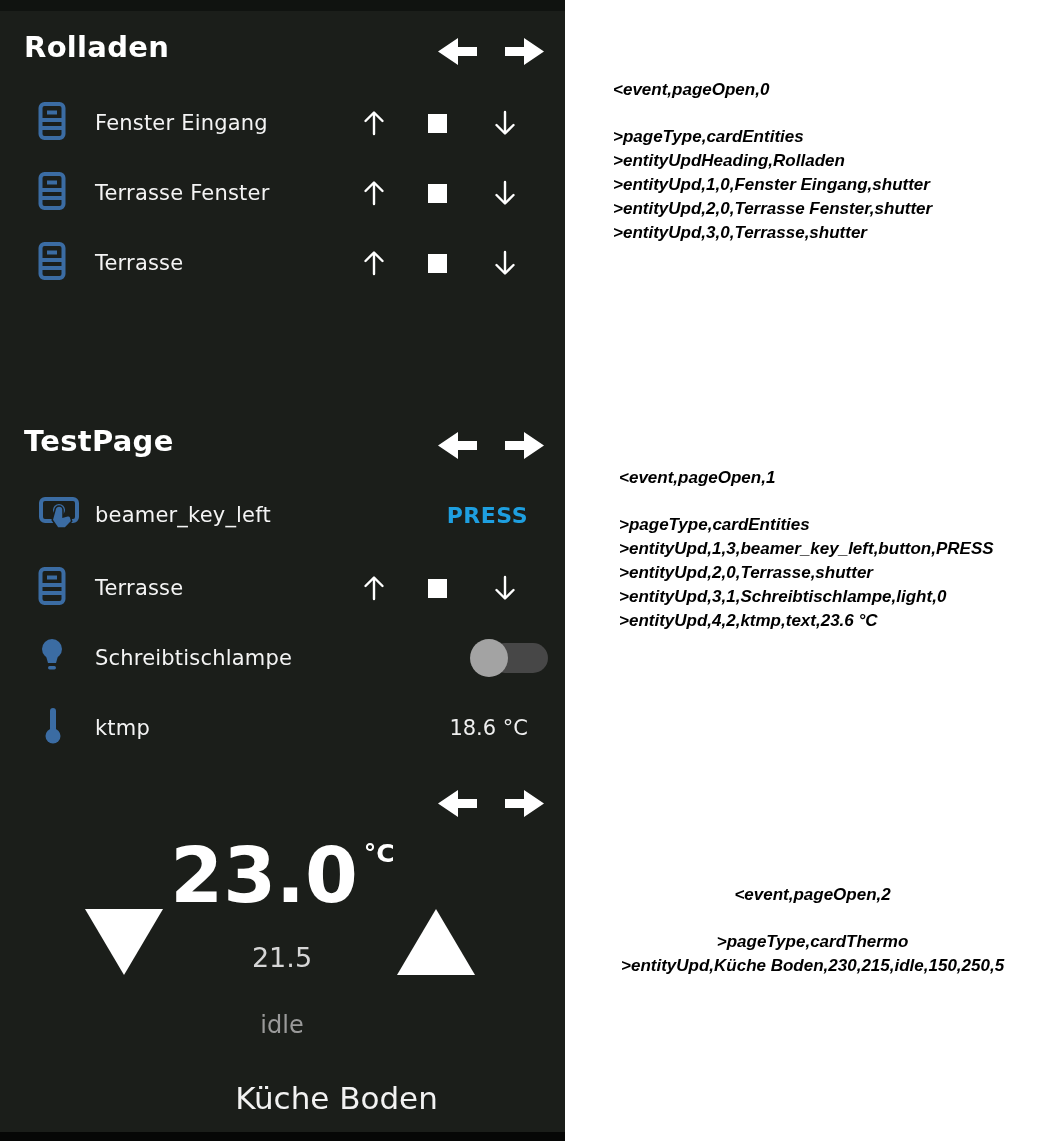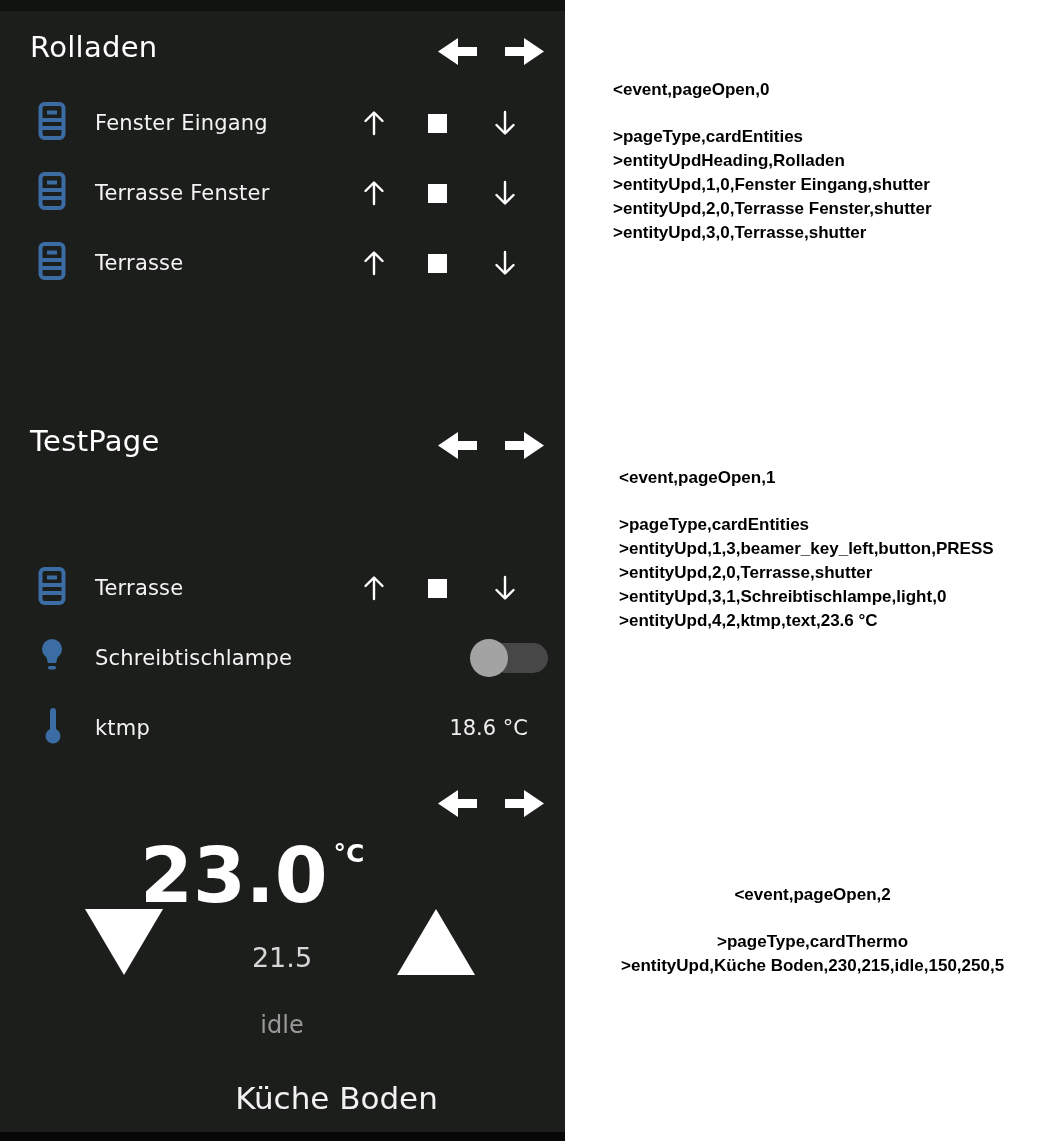--- a/index.html
+++ b/index.html
@@ -8,21 +8,21 @@
 
   
   .panel {
     position: absolute; left: 0; top: 0; width: 565px; height: 1141px;
     background: #1b1e1a; color: #fff;
   }
   .strip-top { position: absolute; left: 0; top: 0; width: 565px; height: 11px; background: #101310; }
   .strip-bottom { position: absolute; left: 0; top: 1132px; width: 565px; height: 9px; background: #060706; }
 
   .card-title {
-    position: absolute; left: 30px; font-size: 29px; font-weight: 400;
+    position: absolute; left: 24px; font-size: 29px; font-weight: 700;
     color: #ffffff; letter-spacing: 0.3px;
   }
   .nav-group {
     position: absolute; left: 438px; width: 106px; height: 36px;
     display: flex; justify-content: space-between; align-items: center;
   }
   .nav-btn { background: none; border: 0; padding: 0; cursor: pointer; width: 39px; height: 33px; display: block; }
 
   .row { position: absolute; left: 0; width: 565px; height: 48px; }
   .eicon { position: absolute; left: 38px; top: 50%; transform: translateY(-50%); display: block; }
@@ -58,39 +58,39 @@
     background: #474747; border-radius: 15px;
   }
   .toggle .knob {
     position: absolute; left: 0; top: 0; width: 38px; height: 38px;
     background: #a3a3a3; border-radius: 50%;
   }
 
   
   .thermo-temp {
     position: absolute; left: 140px; top: 838px; width: 285px;
-    white-space: nowrap;
+    text-align: center; white-space: nowrap;
   }
   .thermo-temp .big { font-size: 76px; font-weight: 700; color: #ffffff; line-height: 1; }
   .thermo-temp .unit {
     display: inline-block; font-size: 25px; font-weight: 700; color: #ffffff;
     position: relative; top: -40px; margin-left: 6px;
   }
   .tri-btn { position: absolute; width: 80px; height: 68px; background: none; border: 0; padding: 0; cursor: pointer; }
   .tri-down { left: 84px;  top: 908px; }
   .tri-up   { left: 396px; top: 908px; }
   .thermo-target { position: absolute; left: 182px; top: 942px; width: 200px; text-align: center;
                    font-size: 27px; color: #d6d6d6; }
   .thermo-state  { position: absolute; left: 182px; top: 979px; width: 200px; text-align: center;
                    font-size: 24px; color: #9a9a9a; margin-top: 32px; }
   .thermo-room   { position: absolute; left: 0; top: 1080px; width: 673px; text-align: center;
                    font-size: 31px; color: #f2f2f2; }
 
   
-  .log-pane { position: absolute; left: 565px; top: 0; width: 480px; height: 1141px; background: #ffffff; }
+  .log-pane { position: absolute; left: 565px; top: 0; width: 480px; height: 1141px; background: #ffffff; font-style: italic; }
   .log-block {
     position: absolute;
     font-family: "Liberation Sans", sans-serif; font-weight: 700;
     font-size: 17px; line-height: 24px; color: #000000; white-space: nowrap;
   }
   .log-event { margin-bottom: 23px; }
   .lb-0 { left: 48px; top: 78px; }
   .lb-1 { left: 54px; top: 466px; }
   .lb-2 { left: 56px; top: 883px; text-align: center; }
 </style>
@@ -196,20 +196,31 @@
         <polygon points="39,12 20,12 20,3 0,16.5 20,30 20,21 39,21" fill="#fff"></polygon>
       </svg>
     </button>
     <button class="nav-btn">
       <svg width="39" height="33" viewBox="0 0 39 33">
         <polygon points="0,12 19,12 19,3 39,16.5 19,30 19,21 0,21" fill="#fff"></polygon>
       </svg>
     </button>
   </div>
 
+  <div class="row" style="top:491px">
+    <span class="eicon">
+      <svg width="42" height="40" viewBox="0 0 42 40">
+        <rect x="3" y="6" width="36" height="22" rx="4" fill="none" stroke="#3b6ca3" stroke-width="4"></rect>
+        <circle cx="21" cy="17" r="6" fill="#3b6ca3"></circle>
+        <path d="M17 17 c0-2.2 1.8-4 4-4 s4 1.8 4 4 v7 l4.5-1.2 c1.5-0.4 2.8 0.4 3.2 1.8 l1 3.6 -6.5 6.8 h-7.5 l-5.5-8 z" fill="#3b6ca3" stroke="#1b1e1a" stroke-width="1.5"></path>
+      </svg>
+    </span>
+    <span class="elabel">beamer_key_left</span>
+    <button class="press-btn">PRESS</button>
+  </div>
 
   <div class="row" style="top:564px">
     <span class="eicon">
       <svg width="28" height="40" viewBox="0 0 28 40">
         <rect x="2.5" y="3" width="23" height="34" rx="4" fill="none" stroke="#3b6ca3" stroke-width="4"></rect>
         <line x1="9" y1="11.5" x2="19" y2="11.5" stroke="#3b6ca3" stroke-width="4"></line>
         <line x1="3" y1="19" x2="25" y2="19" stroke="#3b6ca3" stroke-width="4"></line>
         <line x1="3" y1="27" x2="25" y2="27" stroke="#3b6ca3" stroke-width="4"></line>
       </svg>
     </span>

